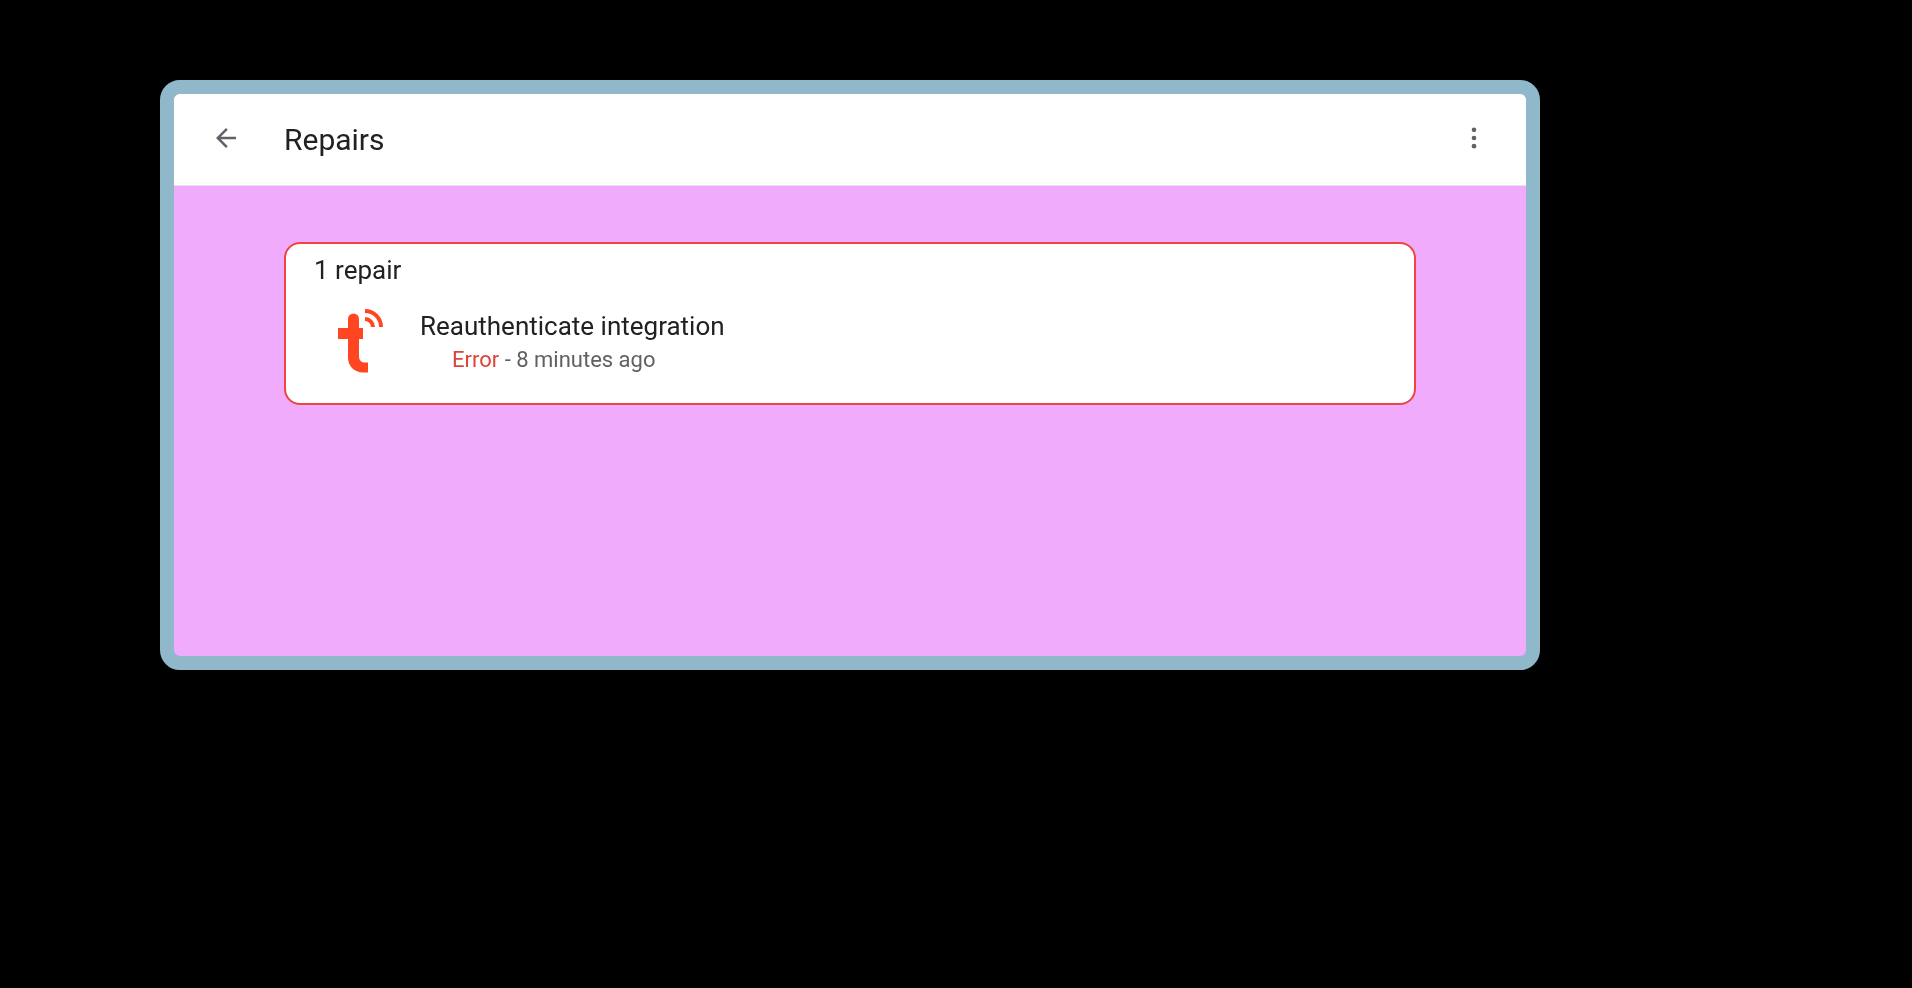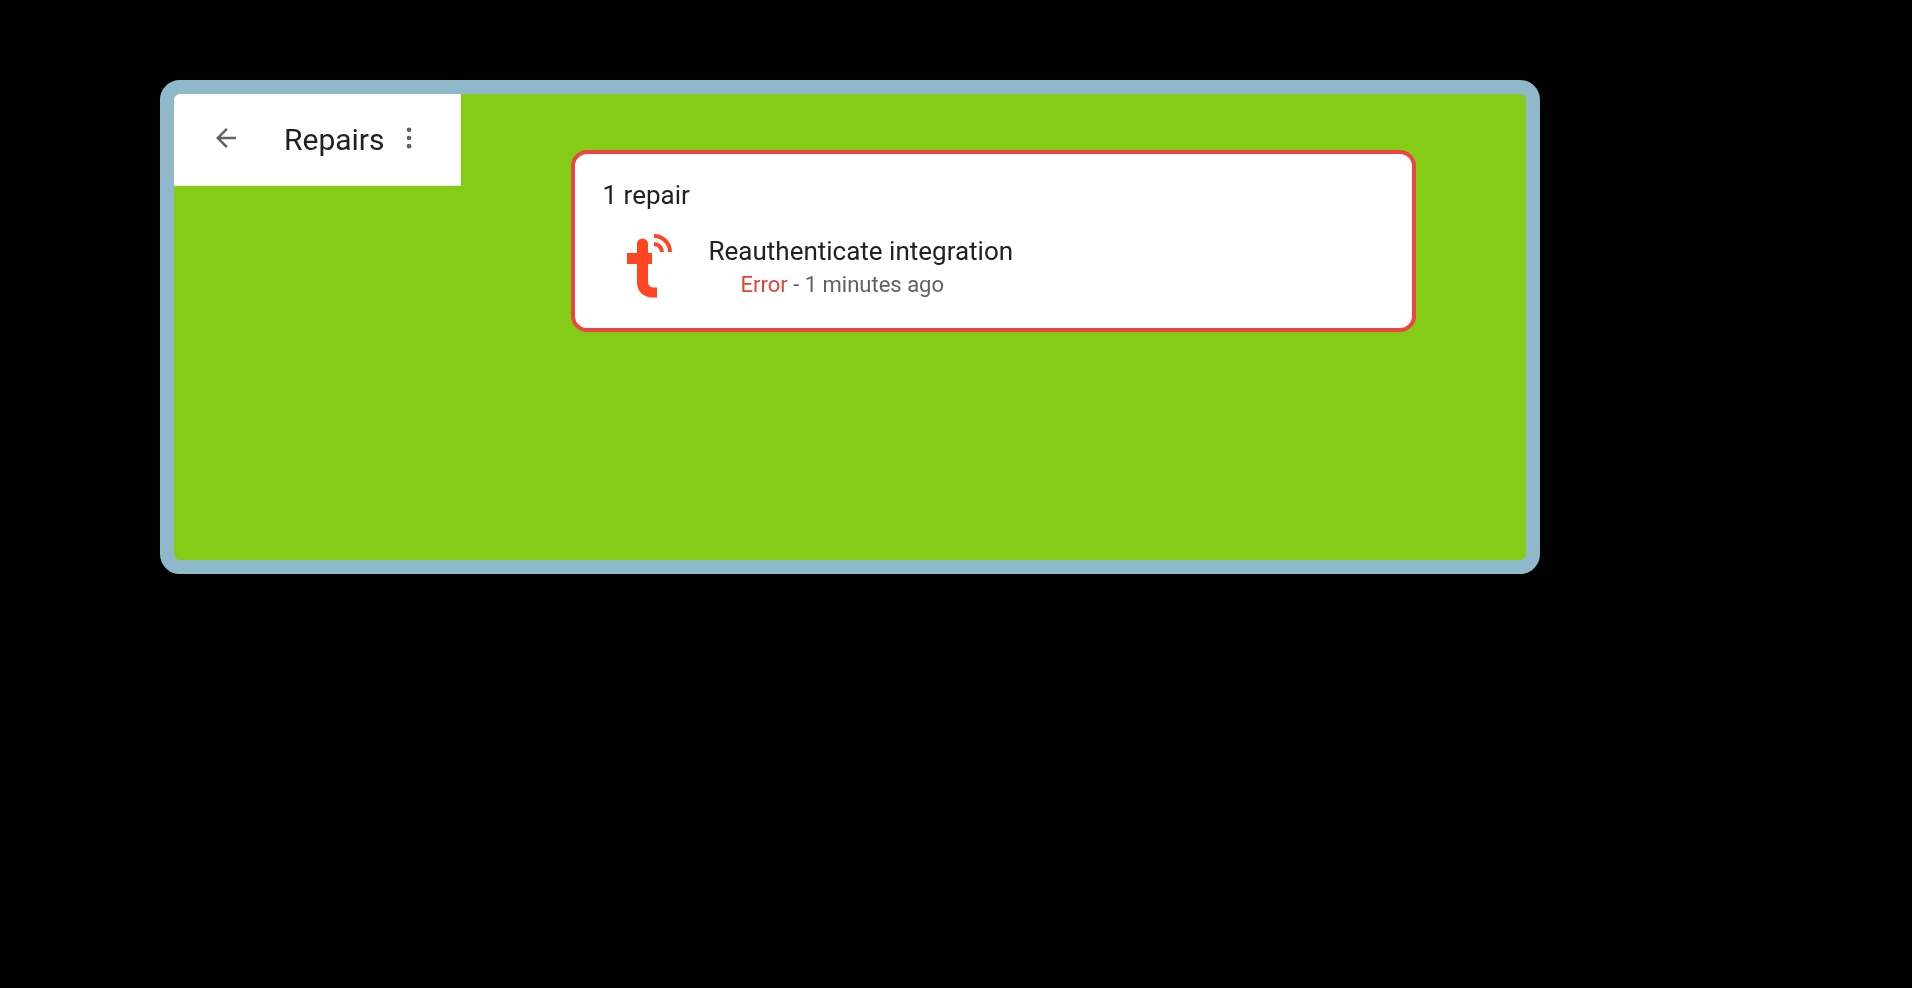--- a/index.html
+++ b/index.html
@@ -12,27 +12,28 @@
       width: 1912px;
       height: 988px;
       font-family: -apple-system, BlinkMacSystemFont, "Segoe UI", Roboto, "Helvetica Neue", Arial, sans-serif;
       display: flex;
       align-items: flex-start;
       justify-content: flex-start;
       padding: 80px 160px;
     }
     .window {
       width: 1380px;
-      height: 494px;
-      background: #84cc16;
+      height: 590px;
+      background: #f0abfc;
       border-radius: 20px;
       border: 14px solid #8fb9ca;
       box-shadow: 0 20px 40px rgba(0,0,0,0.5);
       overflow: hidden;
       display: flex;
+      flex-direction: column;
     }
     .header {
       background: #fff;
       height: 92px;
       display: flex;
       align-items: center;
       padding: 0 28px;
       border-bottom: 1px solid #e5e5e5;
     }
     .back-btn {
@@ -71,23 +72,23 @@
     .more-btn svg {
       width: 28px;
       height: 28px;
     }
     .content {
       flex: 1;
       padding: 56px 110px;
     }
     .card {
       background: #fff;
-      border: 4px solid #ef4444;
+      border: 2px solid #ef4444;
       border-radius: 16px;
-      padding: 26px 28px 28px 28px;
+      padding: 11px 28px 28px 28px;
     }
     .card-title {
       font-size: 26px;
       font-weight: 400;
       color: #212121;
       margin-bottom: 22px;
     }
     .repair-item {
       display: flex;
       align-items: center;
@@ -163,19 +164,19 @@
               <path d="M14 19 h10 v-9 a5.5 5.5 0 0 1 11 0 v9 h4 v11 h-4 v18 a5.5 5.5 0 0 0 5.5 5.5 h3.5 v10 h-5 c-8.5 0 -15 -6.5 -15 -15 v-18.5 h-10 z"></path>
 
               <path d="M41 12 a6 6 0 0 1 6 6 h4 a10 10 0 0 0 -10 -10 z"></path>
               <path d="M41 4 a14 14 0 0 1 14 14 h4 a18 18 0 0 0 -18 -18 z"></path>
             </g>
           </svg>
         </div>
         <div class="repair-text">
           <div class="repair-title">Reauthenticate integration</div>
           <div class="repair-meta">
-            <span class="repair-status">Error</span><span> - </span><span>1 minutes ago</span>
+            <span class="repair-status">Error</span><span> - </span><span>8 minutes ago</span>
           </div>
         </div>
       </div>
     </div>
   </div>
 </div>
 
 </body></html>

